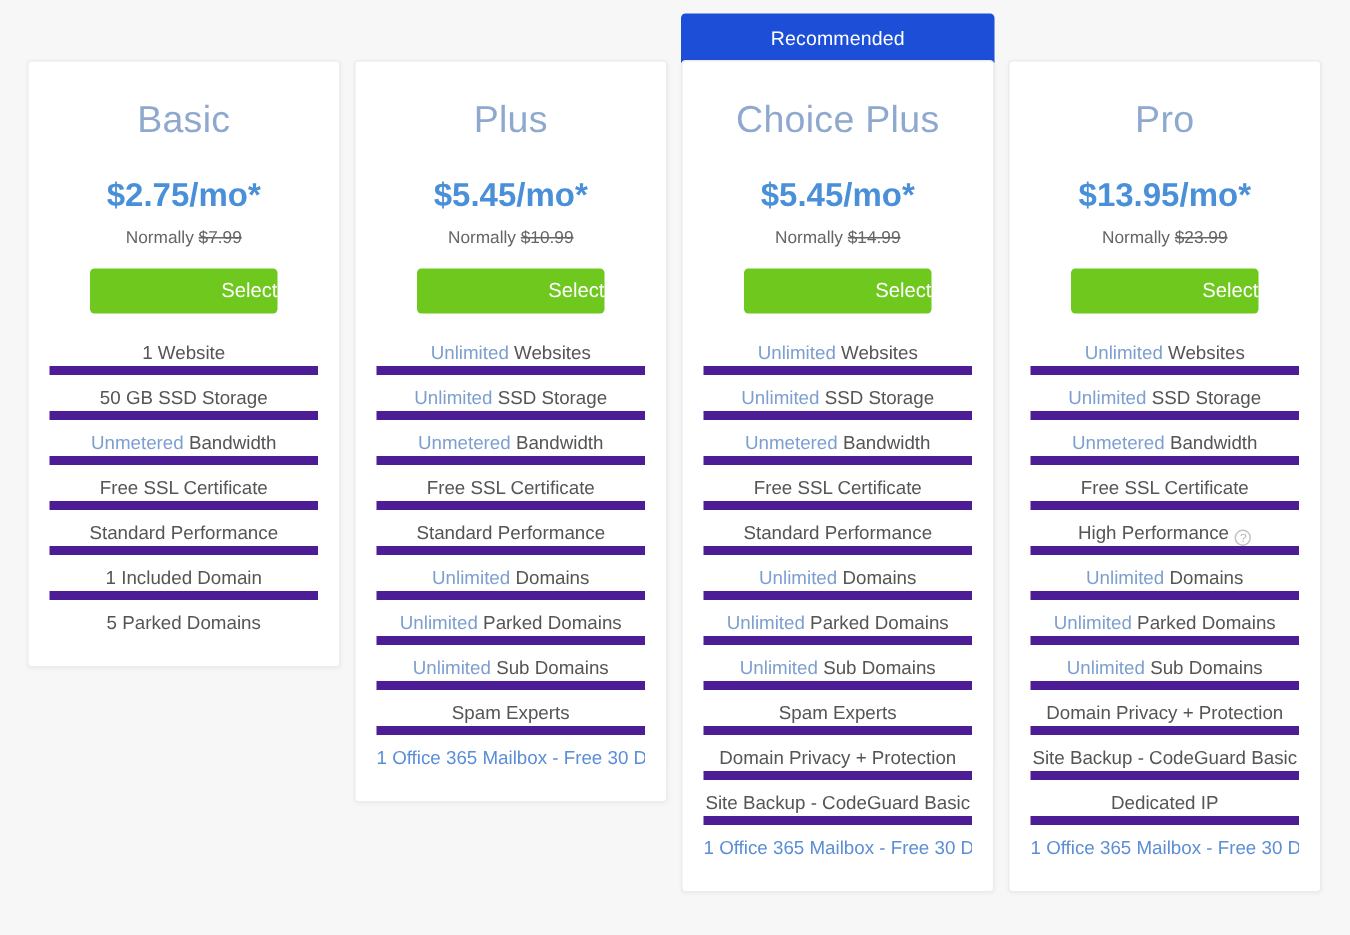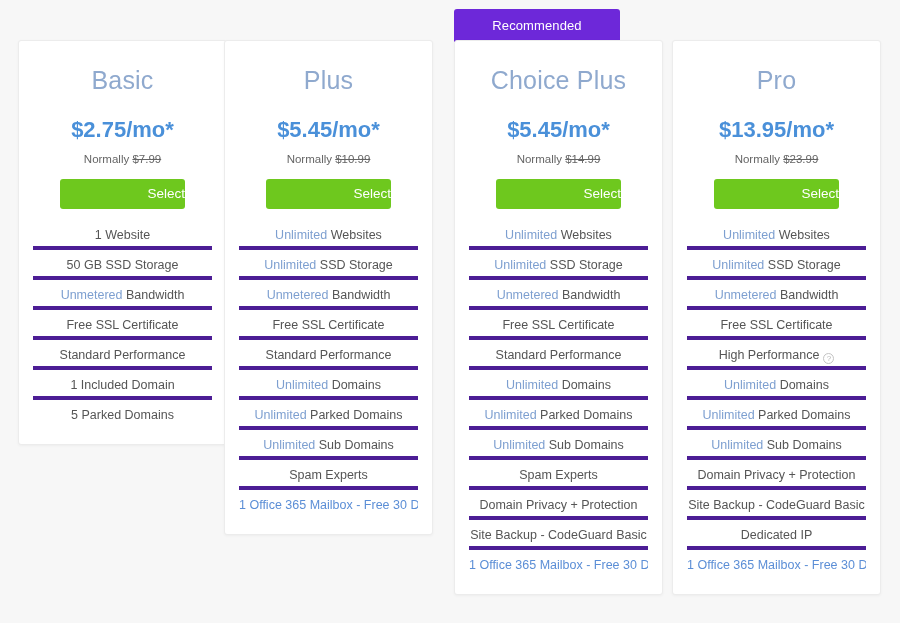--- a/index.html
+++ b/index.html
@@ -22,31 +22,31 @@
   .plan-card {
     position: absolute;
     width: 209px;
     background: #ffffff;
     border: 1px solid #ececec;
     border-radius: 3px;
     box-shadow: 0 1px 3px rgba(0,0,0,0.045);
   }
 
   .plan-card.basic       { left: 18px;  top: 40px; }
-  .plan-card.plus        { left: 224px; top: 40px; }
+  .plan-card.plus        { left: 236px; top: 40px; }
   .plan-card.choiceplus  { left: 454px; top: 40px; }
   .plan-card.pro         { left: 672px; top: 40px; }
 
   .recommend-badge {
     position: absolute;
     left: 454px;
     top: 9px;
-    width: 166px;
+    width: 209px;
     height: 33px;
-    background: #6d28d9;
+    background: #1d4ed8;
     border-radius: 3px 3px 0 0;
     color: #ffffff;
     font-size: 13px;
     line-height: 33px;
     text-align: center;
     letter-spacing: 0.1px;
   }
 
   .card-head {
     padding-top: 24px;
@@ -103,21 +103,21 @@
     margin: 0;
     padding: 0 14px 14px 14px;
   }
 
   .feature-row {
     height: 30px;
     line-height: 30px;
     text-align: center;
     font-size: 12.5px;
     color: #555555;
-    border-bottom: 4px solid #4c1d95;
+    border-bottom: 6px solid #4c1d95;
     white-space: nowrap;
     overflow: hidden;
   }
   .feature-row:first-child { margin-top: 11px; }
   .feature-row:last-child { border-bottom: none; }
 
   .feature-row .hl { color: #7d9fd0; }
   .feature-row.all-link { color: #5b8ed6; }
 
   .info-icon {

